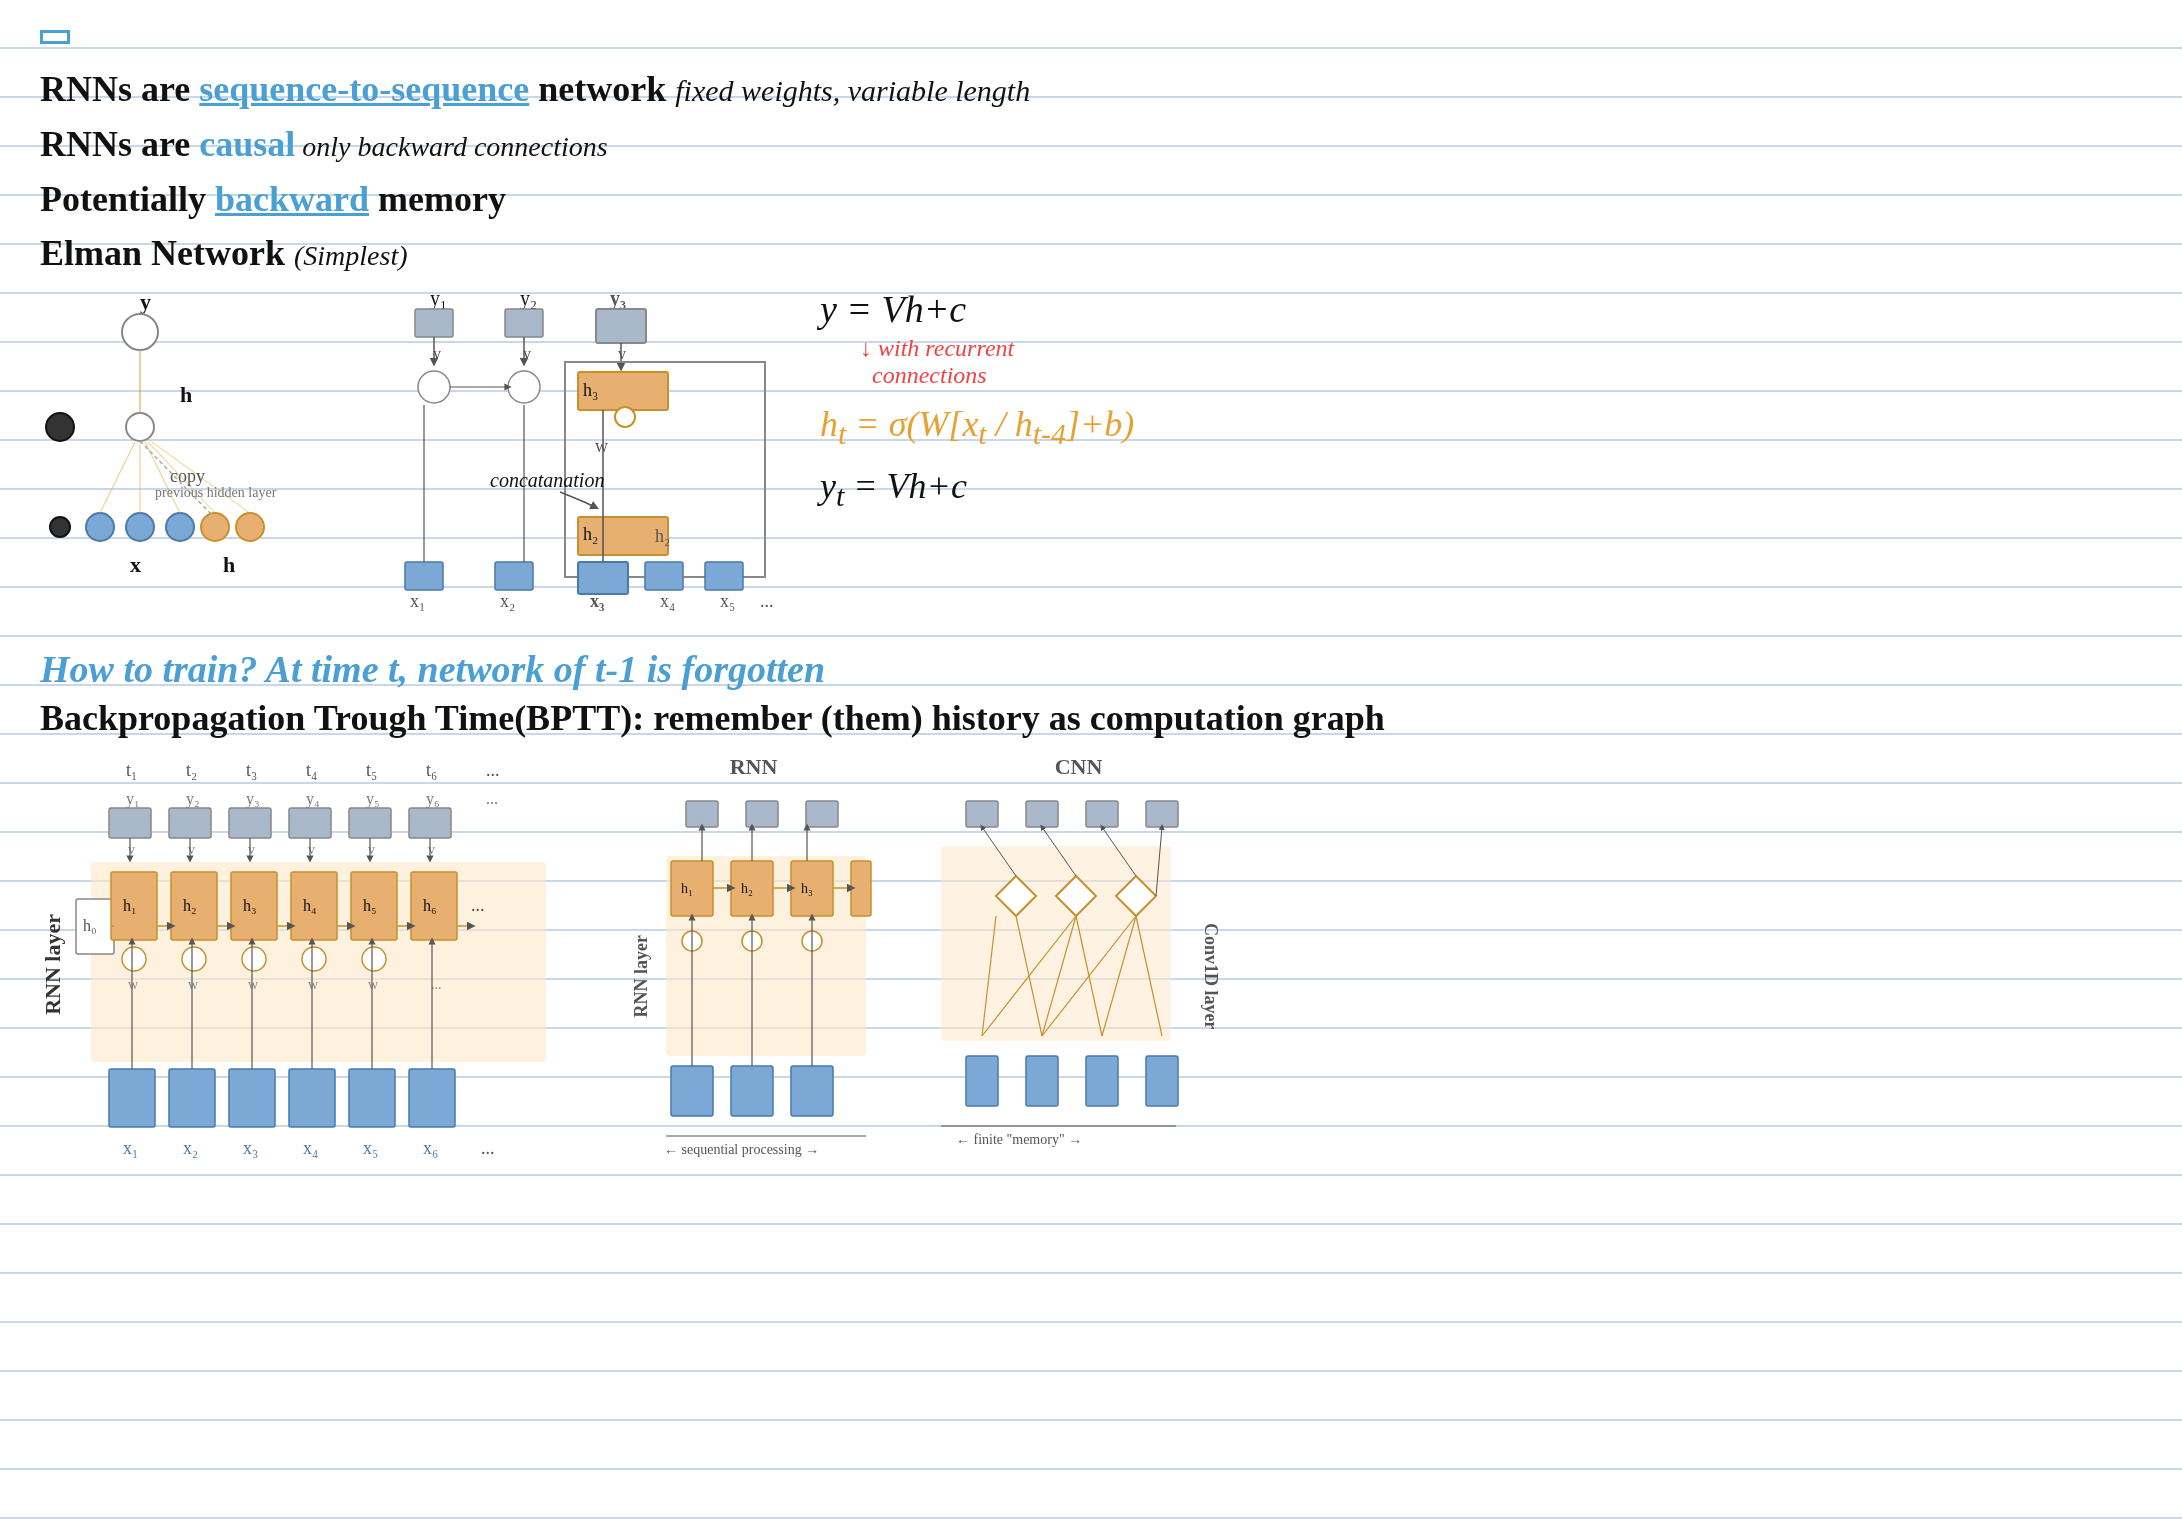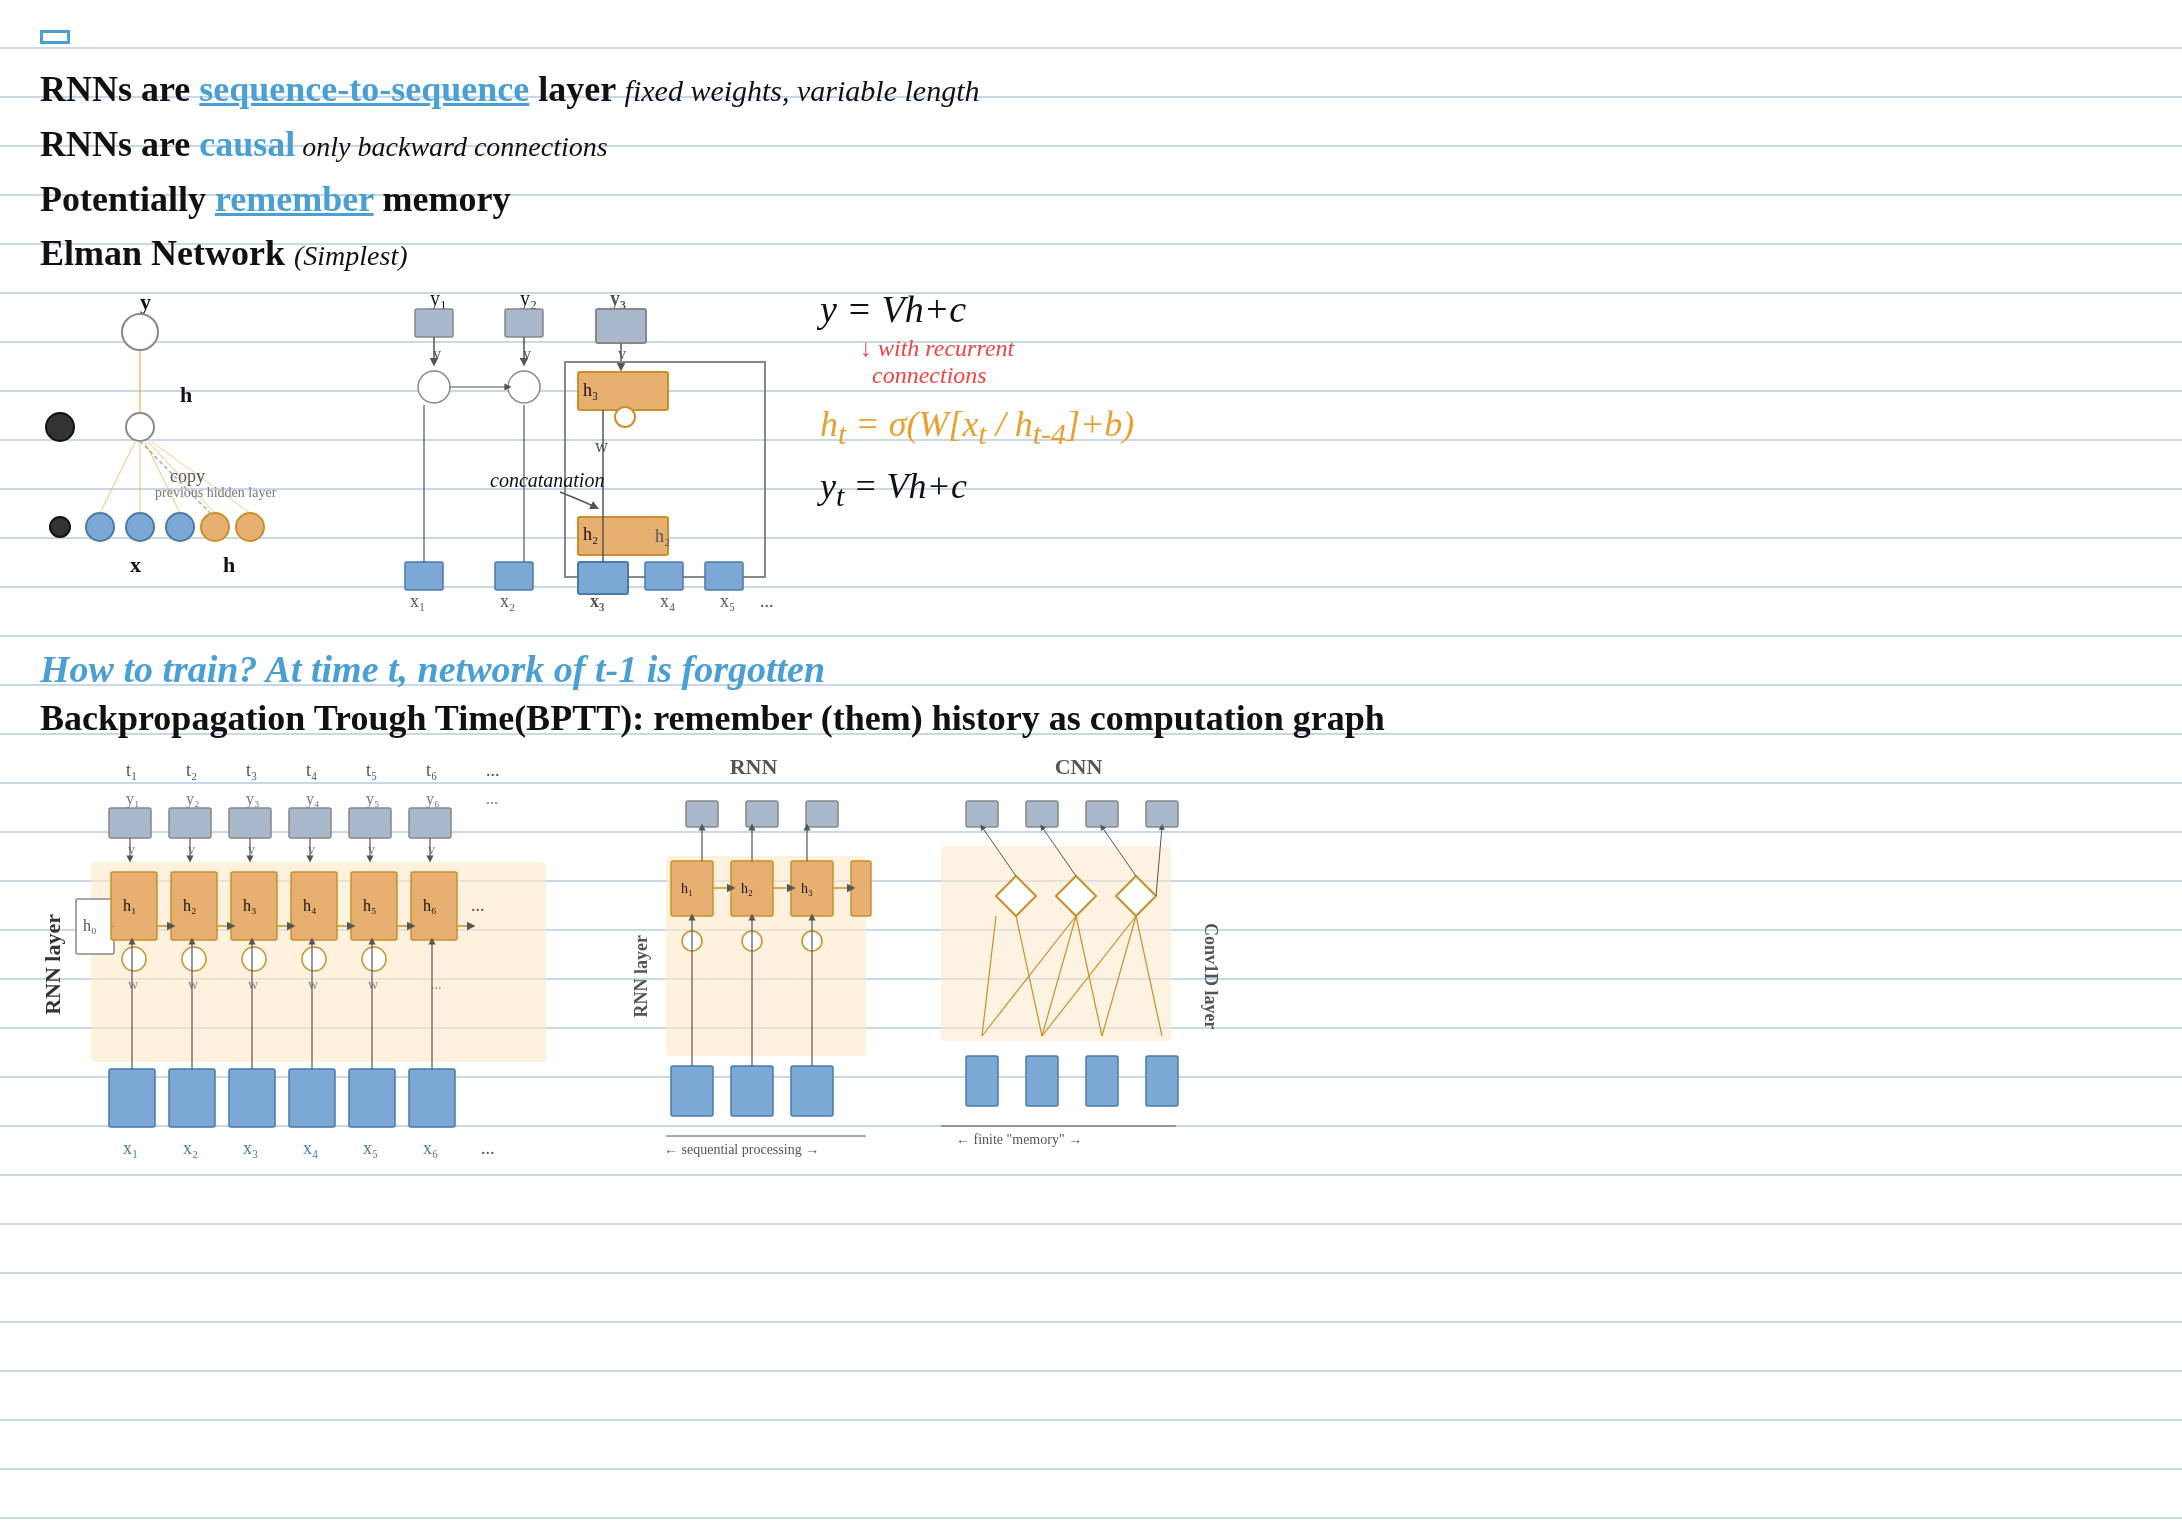--- a/index.html
+++ b/index.html
@@ -132,27 +132,27 @@
 <div class="lined-paper"></div>
 
 <div class="content">
   
   <div class="title-box">
     <span></span>
   </div>
 
   
   <div class="line">
-    <span style="color:#111;font-weight:bold;">RNNs are </span><span style="color:#4a9fd4;font-weight:bold;text-decoration:underline;">sequence-to-sequence</span><span style="color:#111;font-weight:bold;"> layer </span><span style="color:#111;font-weight:normal;font-style:italic;font-size:30px;">fixed weights, variable length</span>
+    <span style="color:#111;font-weight:bold;">RNNs are </span><span style="color:#4a9fd4;font-weight:bold;text-decoration:underline;">sequence-to-sequence</span><span style="color:#111;font-weight:bold;"> network </span><span style="color:#111;font-weight:normal;font-style:italic;font-size:30px;">fixed weights, variable length</span>
   </div>
   <div class="line">
     <span style="color:#111;font-weight:bold;">RNNs are </span><span style="color:#4a9fd4;font-weight:bold;">causal</span><span style="color:#111;font-weight:normal;font-style:italic;font-size:28px;"> only backward connections</span>
   </div>
   <div class="line">
-    <span style="color:#111;font-weight:bold;">Potentially </span><span style="color:#4a9fd4;font-weight:bold;text-decoration:underline;">remember</span><span style="color:#111;font-weight:bold;"> memory</span>
+    <span style="color:#111;font-weight:bold;">Potentially </span><span style="color:#4a9fd4;font-weight:bold;text-decoration:underline;">backward</span><span style="color:#111;font-weight:bold;"> memory</span>
   </div>
   <div class="line" style="margin-bottom:4px;">
     <span style="color:#111;font-weight:bold;">Elman Network </span><span style="color:#111;font-weight:normal;font-style:italic;font-size:28px;">(Simplest)</span>
   </div>
 
   
   <div class="diagram-section">
 
     <div class="elman-left">
       <svg width="320" height="340">

